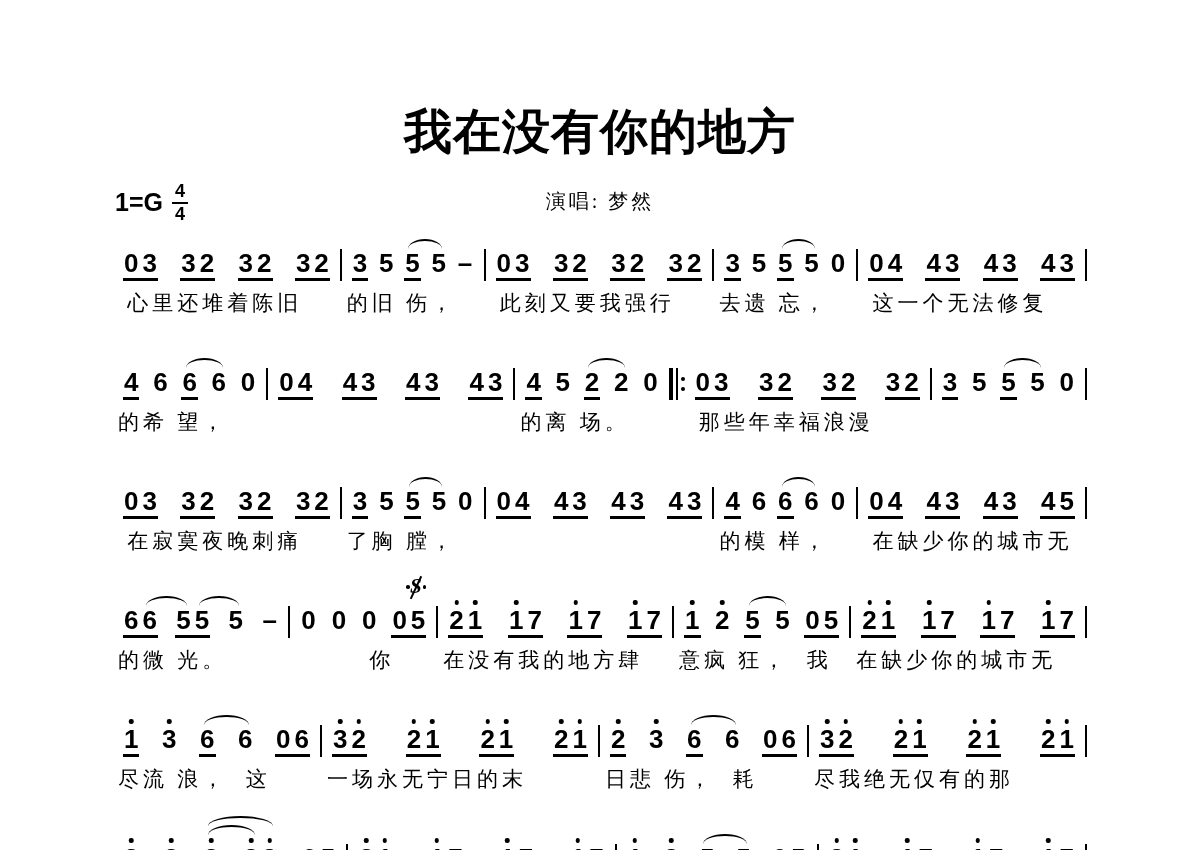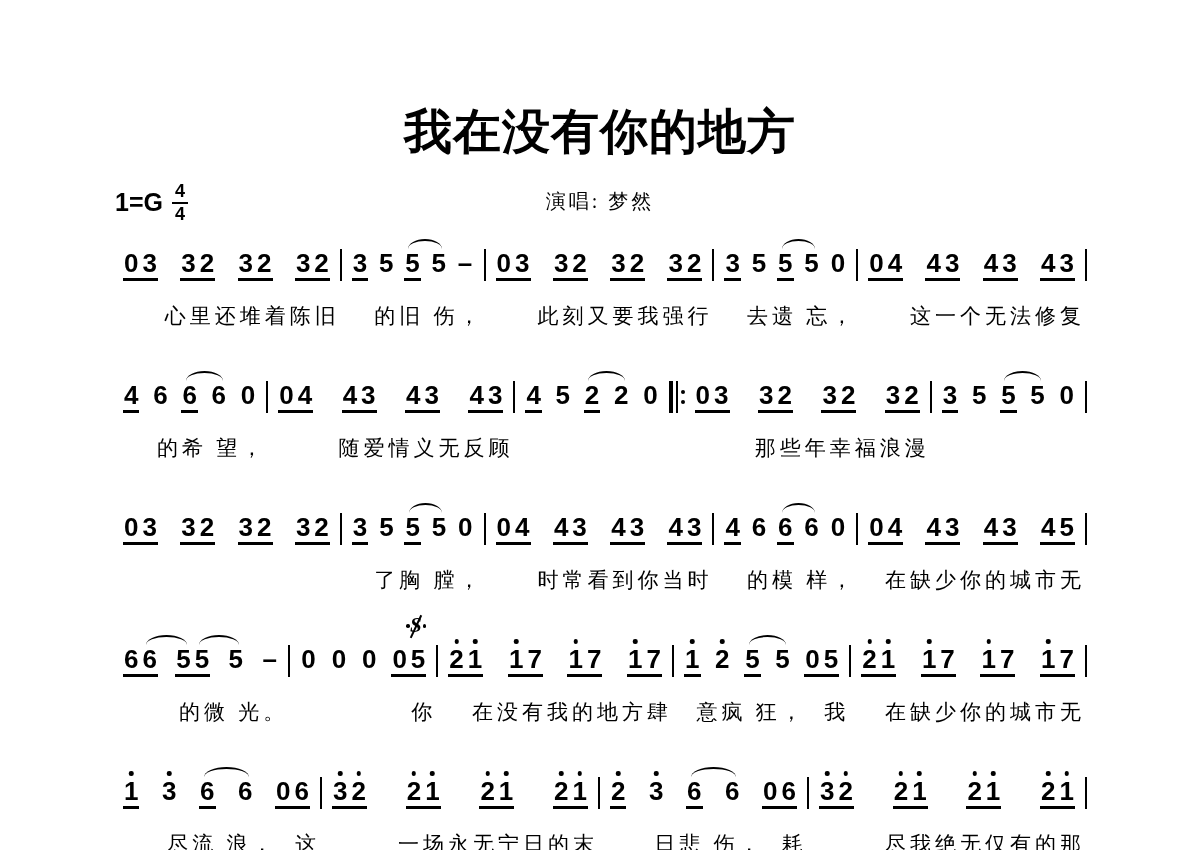--- a/index.html
+++ b/index.html
@@ -22,22 +22,22 @@
   .measure{display:flex;flex-direction:column;min-width:0;}
   .m-notes{display:flex;justify-content:space-between;align-items:flex-end;
     padding:14px 10px 0;position:relative;}
   .grp{display:inline-flex;gap:4px;padding:0 1px 2px;border-bottom:3px solid transparent;}
   .grp.u{border-bottom-color:#000;}
   .note{position:relative;display:inline-block;font-family:"Liberation Sans","DejaVu Sans",sans-serif;
     font-weight:700;font-size:26px;line-height:26px;height:26px;}
   .note.hi::before{content:'';position:absolute;top:-7px;left:50%;transform:translateX(-50%);
     width:4.5px;height:4.5px;background:#000;border-radius:50%;}
   .note.dash{width:15px;text-align:center;}
-  .m-lyric{margin-top:21px;padding-left:5px;font-size:21px;letter-spacing:4px;white-space:pre;
-    font-family:"Liberation Serif","DejaVu Serif",serif;text-align:right;}
+  .m-lyric{margin-top:8px;padding-left:5px;font-size:21px;letter-spacing:4px;white-space:pre;
+    font-family:"Liberation Serif","DejaVu Serif",serif;}
 
   .barline{flex:none;width:2px;height:32px;background:#000;margin-top:13px;}
   .repeat-bar{flex:none;display:flex;align-items:center;gap:3px;height:32px;margin-top:13px;}
   .rb-thick{width:4px;height:32px;background:#000;}
   .rb-thin{width:2px;height:32px;background:#000;}
   .rb-dots{display:flex;flex-direction:column;gap:6px;}
   .rb-dot{width:4px;height:4px;border-radius:50%;background:#000;}
 
   .slur{position:absolute;height:10px;border-top:2.5px solid #000;
     border-radius:60% 60% 0 0 / 100% 100% 0 0;}
@@ -214,21 +214,20 @@
             </span>
             <span class="grp u">
               <span class="note">4</span>
               <span class="note">3</span>
             </span>
             <span class="grp u">
               <span class="note">4</span>
               <span class="note">3</span>
             </span>
           </div>
-          <div class="m-lyric"> 随爱情义无反顾</div>
         </div>
         <div class="barline"></div>
         <div class="measure" style="flex-grow: 5; flex-basis: 0px;">
           <div class="m-notes">
             <span class="grp u">
               <span class="note">4</span>
             </span>
             <span class="grp">
               <span class="note">5</span>
             </span>
@@ -236,20 +235,21 @@
               <span class="note">2</span>
             </span>
             <span class="grp">
               <span class="note">2</span>
             </span>
             <span class="grp">
               <span class="note">0</span>
             </span>
             <div class="slur" style="left: 72.5px; width: 37px; top: 3px;"></div>
           </div>
+          <div class="m-lyric">的离 场。</div>
         </div>
         <div class="repeat-bar">
           <span class="rb-thick"></span>
           <span class="rb-thin"></span>
           <span class="rb-dots">
             <span class="rb-dot"></span>
             <span class="rb-dot"></span>
           </span>
         </div>
         <div class="measure" style="flex-grow: 8; flex-basis: 0px;">
@@ -309,20 +309,21 @@
             </span>
             <span class="grp u">
               <span class="note">3</span>
               <span class="note">2</span>
             </span>
             <span class="grp u">
               <span class="note">3</span>
               <span class="note">2</span>
             </span>
           </div>
+          <div class="m-lyric"> 在寂寞夜晚刺痛</div>
         </div>
         <div class="barline"></div>
         <div class="measure" style="flex-grow: 5; flex-basis: 0px;">
           <div class="m-notes">
             <span class="grp u">
               <span class="note">3</span>
             </span>
             <span class="grp">
               <span class="note">5</span>
             </span>
@@ -352,21 +353,20 @@
             </span>
             <span class="grp u">
               <span class="note">4</span>
               <span class="note">3</span>
             </span>
             <span class="grp u">
               <span class="note">4</span>
               <span class="note">3</span>
             </span>
           </div>
-          <div class="m-lyric"> 时常看到你当时</div>
         </div>
         <div class="barline"></div>
         <div class="measure" style="flex-grow: 5; flex-basis: 0px;">
           <div class="m-notes">
             <span class="grp u">
               <span class="note">4</span>
             </span>
             <span class="grp">
               <span class="note">6</span>
             </span>

